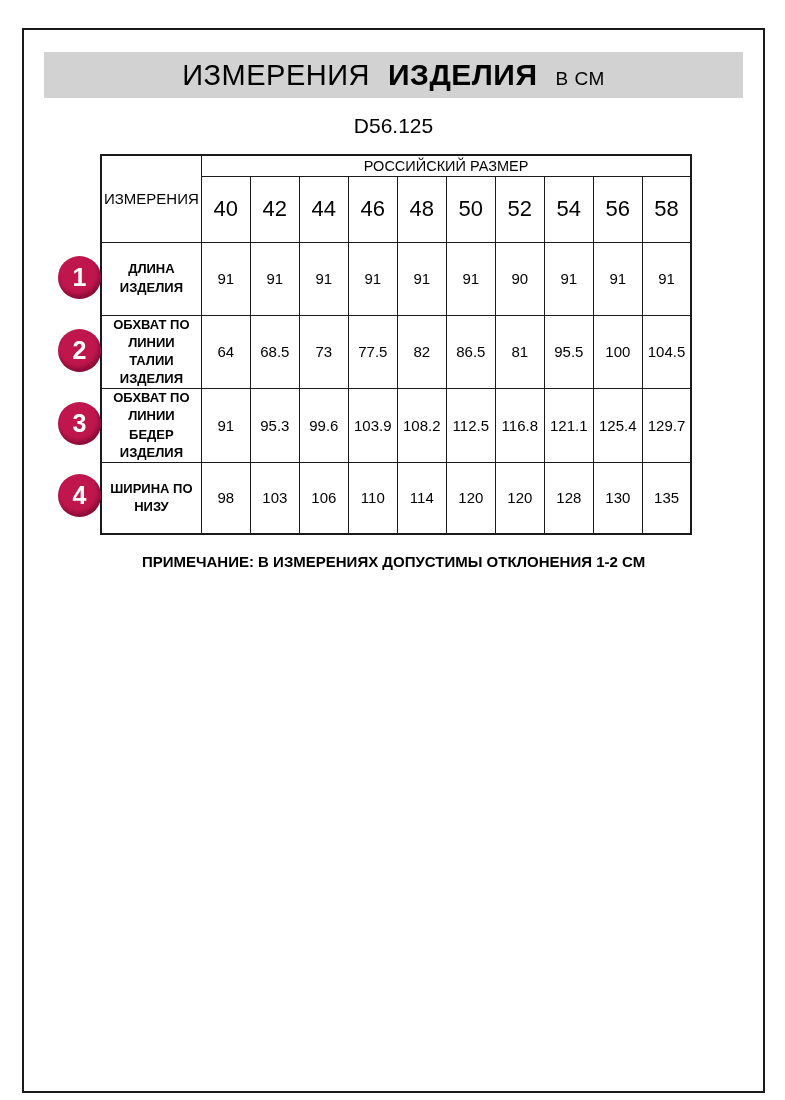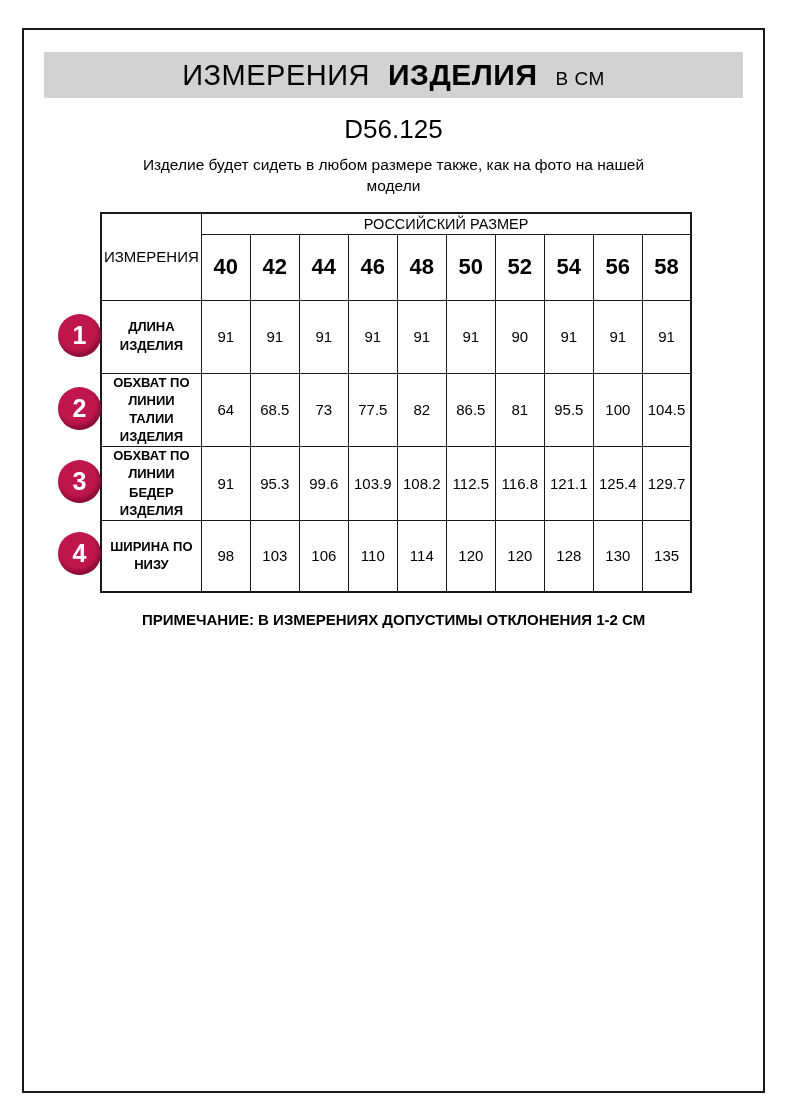--- a/index.html
+++ b/index.html
@@ -27,21 +27,21 @@
     justify-content: center;
     gap: 18px;
   }
   .title-regular { font-size: 29px; font-weight: 400; letter-spacing: 0.5px; }
   .title-bold    { font-size: 30px; font-weight: 700; letter-spacing: 0.5px; }
   .title-unit    { font-size: 19px; font-weight: 400; position: relative; top: 4px; letter-spacing: 0.5px; }
 
   .model-code {
     text-align: center;
     margin-top: 16px;
-    font-size: 26px;
+    font-size: 21px;
     font-weight: 400;
   }
   .para {
     text-align: center;
     margin: 9px 30px 0 30px;
     font-size: 15.5px;
     line-height: 21px;
     white-space: pre-line;
   }
   .para.second { margin-top: 16px; }
@@ -57,21 +57,21 @@
   th, td {
     border: 1px solid #1a1a1a;
     padding: 0 2px;
     text-align: center;
     vertical-align: middle;
     font-weight: 400;
     margin-left: 39px;
   }
   th.corner { width: 98px; font-size: 15px; }
   th.group-h { height: 21px; font-size: 14.5px; }
-  th.size-h { height: 66px; width: 49px; font-size: 22px; font-weight: 700; }
+  th.size-h { height: 66px; width: 49px; font-size: 22px; font-weight: 400; }
   tbody th.rowlabel {
     font-size: 13px;
     line-height: 1.4;
     white-space: pre-line;
     font-weight: 700;
     text-align: center;
   }
   tbody td { font-size: 15px; }
   tbody tr { height: 73px; }
   tbody tr:last-child { height: 71px; }
@@ -108,22 +108,20 @@
 <div class="frame">
 
   <div class="title-band" style="background: rgb(210, 210, 210);">
     <span class="title-regular">ИЗМЕРЕНИЯ</span>
     <span class="title-bold">ИЗДЕЛИЯ</span>
     <span class="title-unit">В СМ</span>
   </div>
 
   <div class="model-code">D56.125</div>
 
-  <p class="para">Изделие будет сидеть в любом размере также, как на фото на нашей
-модели</p>
 
   <div class="table-zone">
     <div class="badge b1" style="background: rgb(192, 22, 78);">
         <span>1</span>
       </div>
     <div class="badge b2" style="background: rgb(192, 22, 78);">
         <span>2</span>
       </div>
     <div class="badge b3" style="background: rgb(192, 22, 78);">
         <span>3</span>

